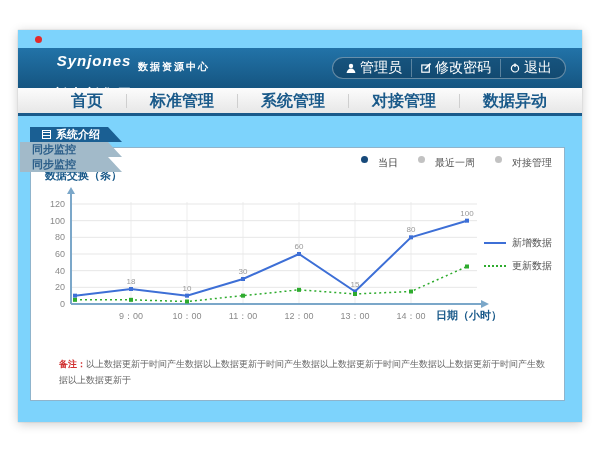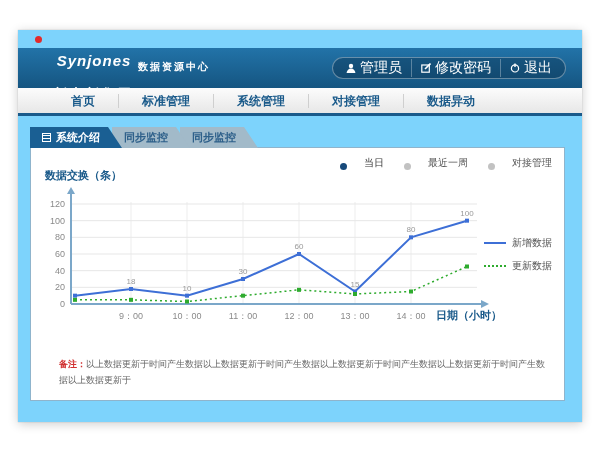--- a/index.html
+++ b/index.html
@@ -21,38 +21,38 @@
     align-items:center; background:rgba(8,40,66,.35); border:1px solid rgba(255,255,255,.35);
     border-radius:12px; padding:0 4px; }
   .user-item { display:flex; align-items:center; gap:4px; color:#fff; font-size:14px;
     padding:0 9px; cursor:pointer; }
   .user-item + .user-item { border-left:1px solid rgba(255,255,255,.3); }
   .uicon { display:inline-block; width:10px; height:10px; }
   
   .navbar { position:absolute; left:0; top:58px; width:100%; height:28px;
     background:linear-gradient(#fcfcfc,#e7e7e7); border-bottom:3px solid #1a5a8a;
     display:flex; align-items:center; padding-left:30px; }
-  .nav-item { color:#1a5a8a; font-size:12px; font-weight:bold; padding:0 23px;
+  .nav-item { color:#1a5a8a; font-size:16px; font-weight:bold; padding:0 23px;
     border-right:1px solid #cfcfcf; cursor:pointer; line-height:14px; }
   .nav-item:last-child { border-right:none; }
   
-  .tabs { position:absolute; left:12px; top:97px; display:flex; height:37px; }
+  .tabs { position:absolute; left:12px; top:97px; display:flex; height:37px;flex-direction:column; }
   .tab { height:21px; display:flex; align-items:center; gap:5px; font-size:11px;
     font-weight:bold; padding:0 22px 0 12px; cursor:pointer;
     clip-path:polygon(0 0, calc(100% - 14px) 0, 100% 100%, 0 100%); }
   .tab.active { background:#1a5f93; color:#fff; z-index:3; }
   .tab.inactive { background:#a2bac9; color:#2e608a; margin-left:-10px; z-index:2; }
   .tab.inactive:last-child { z-index:1; }
   .doc-icon { width:9px; height:9px; border:1px solid #fff; background:
     linear-gradient(#1a5f93 20%, #fff 20%, #fff 35%, #1a5f93 35%, #1a5f93 55%, #fff 55%, #fff 70%, #1a5f93 70%); }
   
   .panel { position:absolute; left:12px; top:117px; right:17px; height:254px;
     border:1px solid #8fb4cc; background:#fff; }
   .filters { position:absolute; top:8px; right:12px; display:flex; gap:20px; }
-  .filter { display:flex; align-items:flex-end; gap:17px; font-size:10px; color:#555; cursor:pointer; }
+  .filter { display:flex; align-items:flex-start; gap:10px; font-size:10px; color:#555; cursor:pointer; }
   .radio-dot { width:7px; height:7px; border-radius:50%; background:#c2c2c2; }
   .filter.selected .radio-dot { background:#17497a; }
   .filter.selected { color:#333; }
   .y-title { position:absolute; left:14px; top:20px; color:#1a5a8a; font-size:11px;
     font-weight:bold; }
   .chart-wrap { position:absolute; left:8px; top:36px; }
   .legend { position:absolute; right:12px; top:88px; }
   .legend-item { display:flex; align-items:center; gap:6px; font-size:10px; color:#555;
     margin-bottom:9px; }
   .swatch { width:22px; height:0; }

